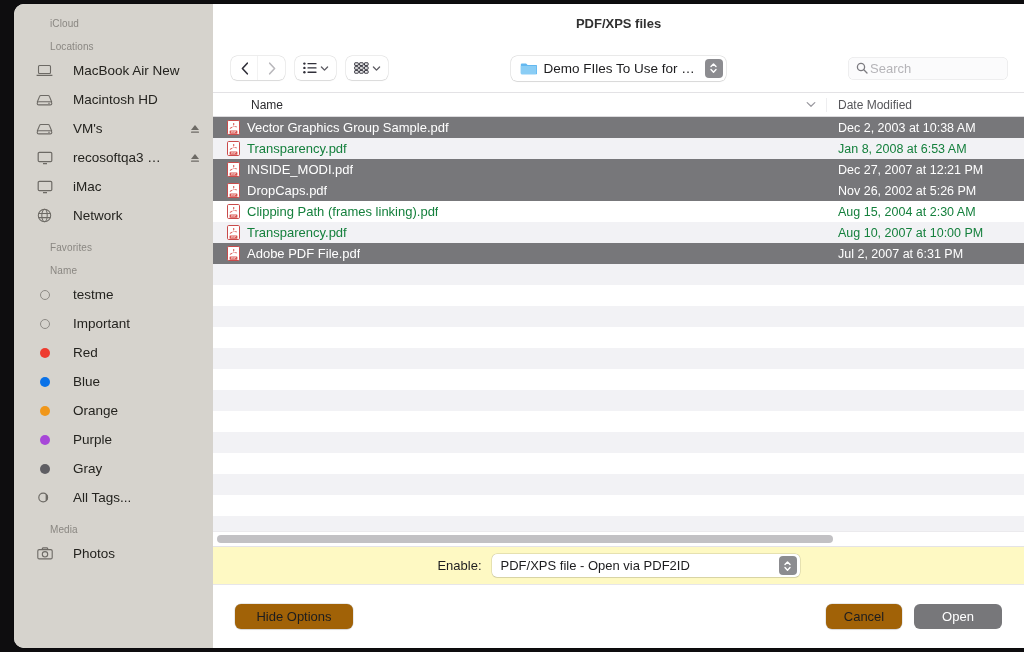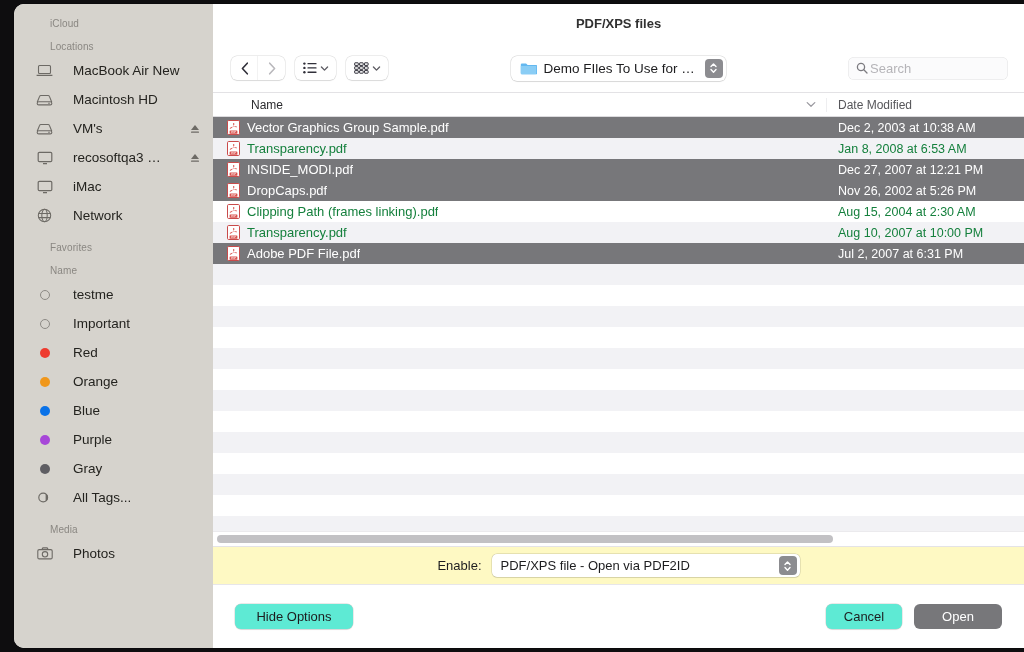--- a/index.html
+++ b/index.html
@@ -150,21 +150,21 @@
   }
   .select .txt { flex: 1; white-space: nowrap; overflow: hidden; text-overflow: ellipsis; }
 
   
   .footer {
     height: 64px; display: flex; align-items: center; padding: 0 22px 0 22px;
     background: #fff; border-top: 0.5px solid #e7e6e9;
   }
   .btn {
     height: 25px; min-width: 76px; padding: 0 14px; border-radius: 6px;
-    background: #5eead4; font-size: 13px; color: #1d1d1f;
+    background: #a16207; font-size: 13px; color: #1d1d1f;
     display: flex; align-items: center; justify-content: center;
     box-shadow: 0 0 0 0.5px rgba(0,0,0,.16), 0 0.5px 1px rgba(0,0,0,.08);
   }
   .btn.wide { min-width: 118px; }
   .btn.primary { background: #77777a; color: #fff; box-shadow: none; min-width: 88px; }
   .footer .gap { flex: 1; }
   .footer .right { display: flex; gap: 12px; }
 </style>
 </head>
 <body>
@@ -269,29 +269,29 @@
         <span class="label">Important</span>
       </div>
       <div class="sb-item">
         <span class="sb-ico">
             <span class="dot" style="background:#ee3b2f"></span>
           </span>
         <span class="label">Red</span>
       </div>
       <div class="sb-item">
         <span class="sb-ico">
+            <span class="dot" style="background:#0a72e8"></span>
+          </span>
+        <span class="label">Blue</span>
+      </div>
+      <div class="sb-item">
+        <span class="sb-ico">
             <span class="dot" style="background:#f0971b"></span>
           </span>
         <span class="label">Orange</span>
-      </div>
-      <div class="sb-item">
-        <span class="sb-ico">
-            <span class="dot" style="background:#0a72e8"></span>
-          </span>
-        <span class="label">Blue</span>
       </div>
       <div class="sb-item">
         <span class="sb-ico">
             <span class="dot" style="background:#a747d8"></span>
           </span>
         <span class="label">Purple</span>
       </div>
       <div class="sb-item">
         <span class="sb-ico">
             <span class="dot" style="background:#5f5e63"></span>

